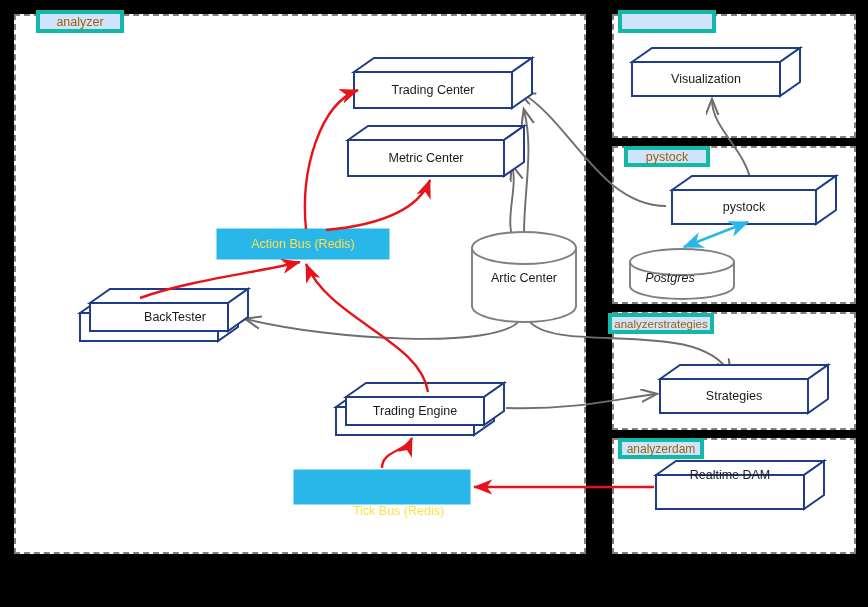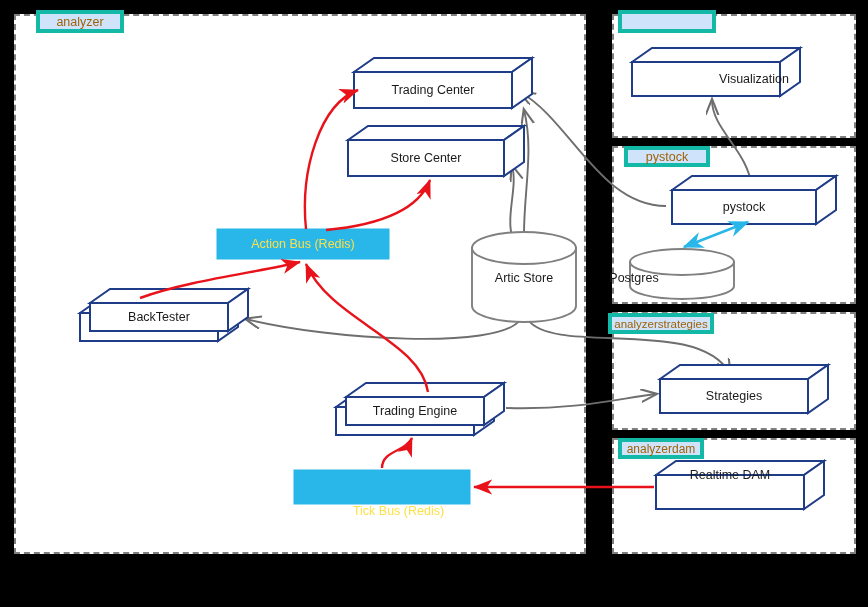--- a/index.html
+++ b/index.html
@@ -162,26 +162,26 @@
       <marker id="ah-green" markerWidth="9" markerHeight="9" refX="7.4" refY="3.2" orient="auto" markerUnits="strokeWidth">
         <path d="M0,0 L8,3.2 L0,6.4 L2.4,3.2 Z" fill="#22a810"></path>
       </marker>
       <marker id="ah-orange" markerWidth="9" markerHeight="9" refX="7.4" refY="3.2" orient="auto" markerUnits="strokeWidth">
         <path d="M0,0 L8,3.2 L0,6.4 L2.4,3.2 Z" fill="#f5b324"></path>
       </marker>
     </defs>
   </svg>
 
   <div class="node-label" style="left:354px;top:72px;width:158px;height:36px;border-radius:9px;">Trading Center</div>
-  <div class="node-label" style="left:348px;top:140px;width:156px;height:36px;">Store Center</div>
+  <div class="node-label" style="left:348px;top:140px;width:156px;height:36px;">Metric Center</div>
   <div class="node-label redis-label" style="left:217px;top:229px;width:172px;height:30px;">Action Bus (Redis)</div>
-  <div class="node-label" style="left:90px;top:303px;width:138px;height:28px;">BackTester</div>
-  <div class="node-label" style="left:472px;top:262px;width:104px;height:32px;">Artic Store</div>
+  <div class="node-label" style="left:90px;top:303px;width:138px;height:28px;padding-left:16px;">BackTester</div>
+  <div class="node-label" style="left:472px;top:262px;width:104px;height:32px;">Artic Center</div>
   <div class="node-label" style="left:346px;top:397px;width:138px;height:28px;">Trading Engine</div>
   <div class="node-label redis-label" style="left:294px;top:494px;width:209px;height:34px;">Tick Bus (Redis)</div>
-  <div class="node-label" style="left:632px;top:62px;width:148px;height:34px;margin-left:48px;">Visualization</div>
+  <div class="node-label" style="left:632px;top:62px;width:148px;height:34px;">Visualization</div>
   <div class="node-label" style="left:672px;top:190px;width:144px;height:34px;">pystock</div>
-  <div class="node-label" style="left:594px;top:262px;width:80px;height:32px;">Postgres</div>
+  <div class="node-label" style="left:630px;top:262px;width:80px;height:32px;font-style:italic;">Postgres</div>
   <div class="node-label" style="left:660px;top:379px;width:148px;height:34px;">Strategies</div>
   <div class="node-label" style="left:656px;top:458px;width:148px;height:34px;">Realtime DAM</div>
 
   <div class="legend-row"></div>
 </div>
 
 </body></html>

